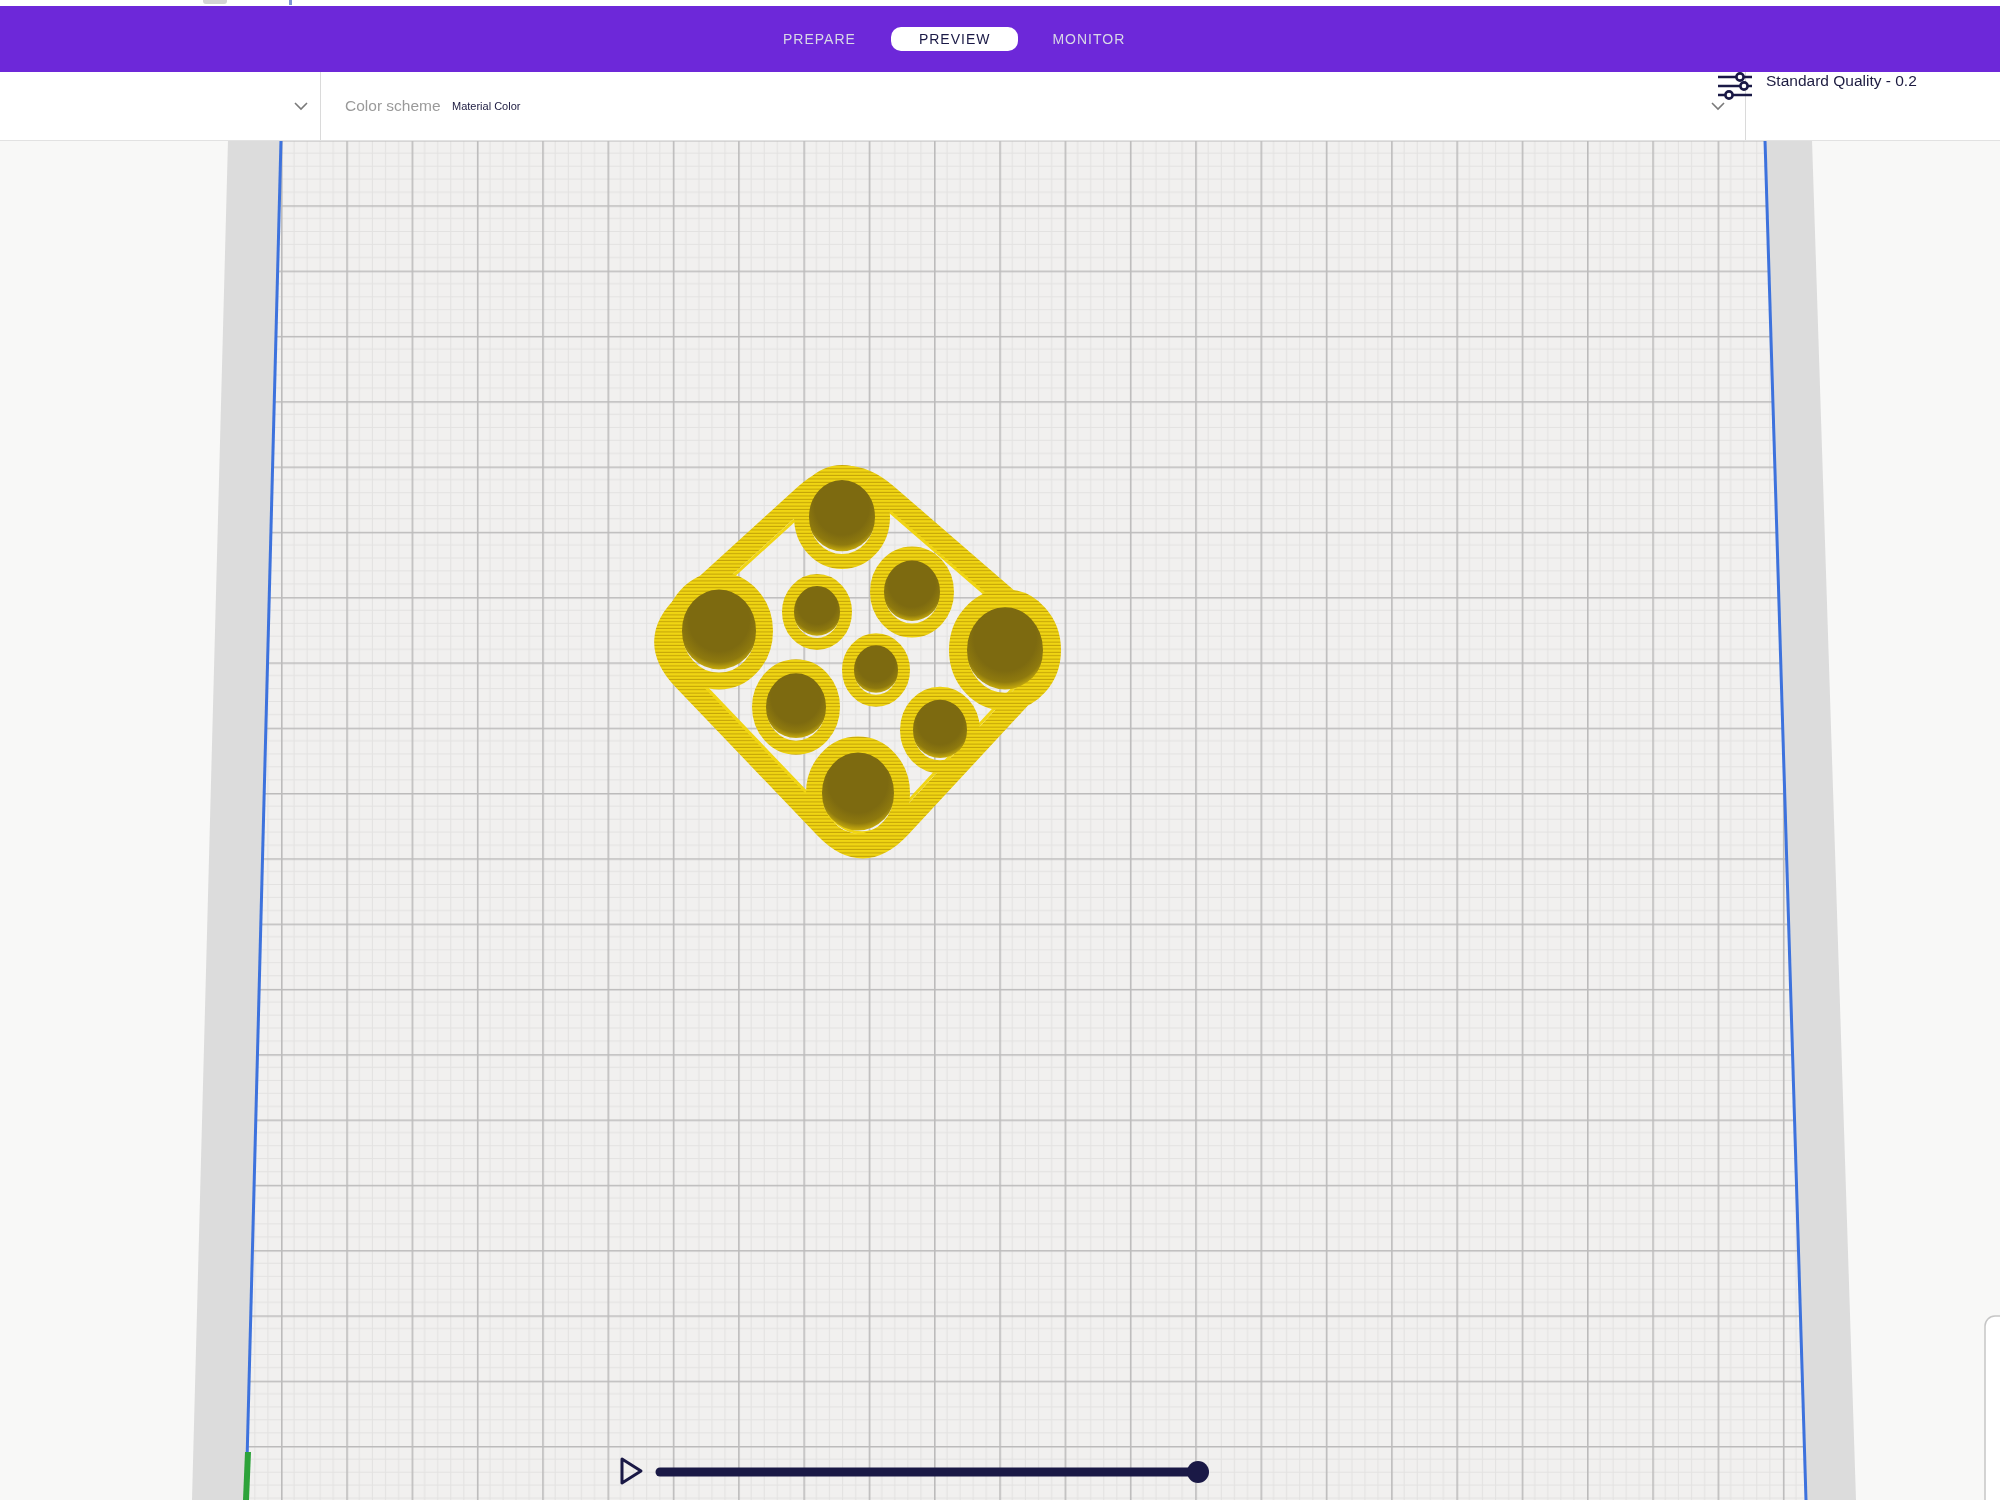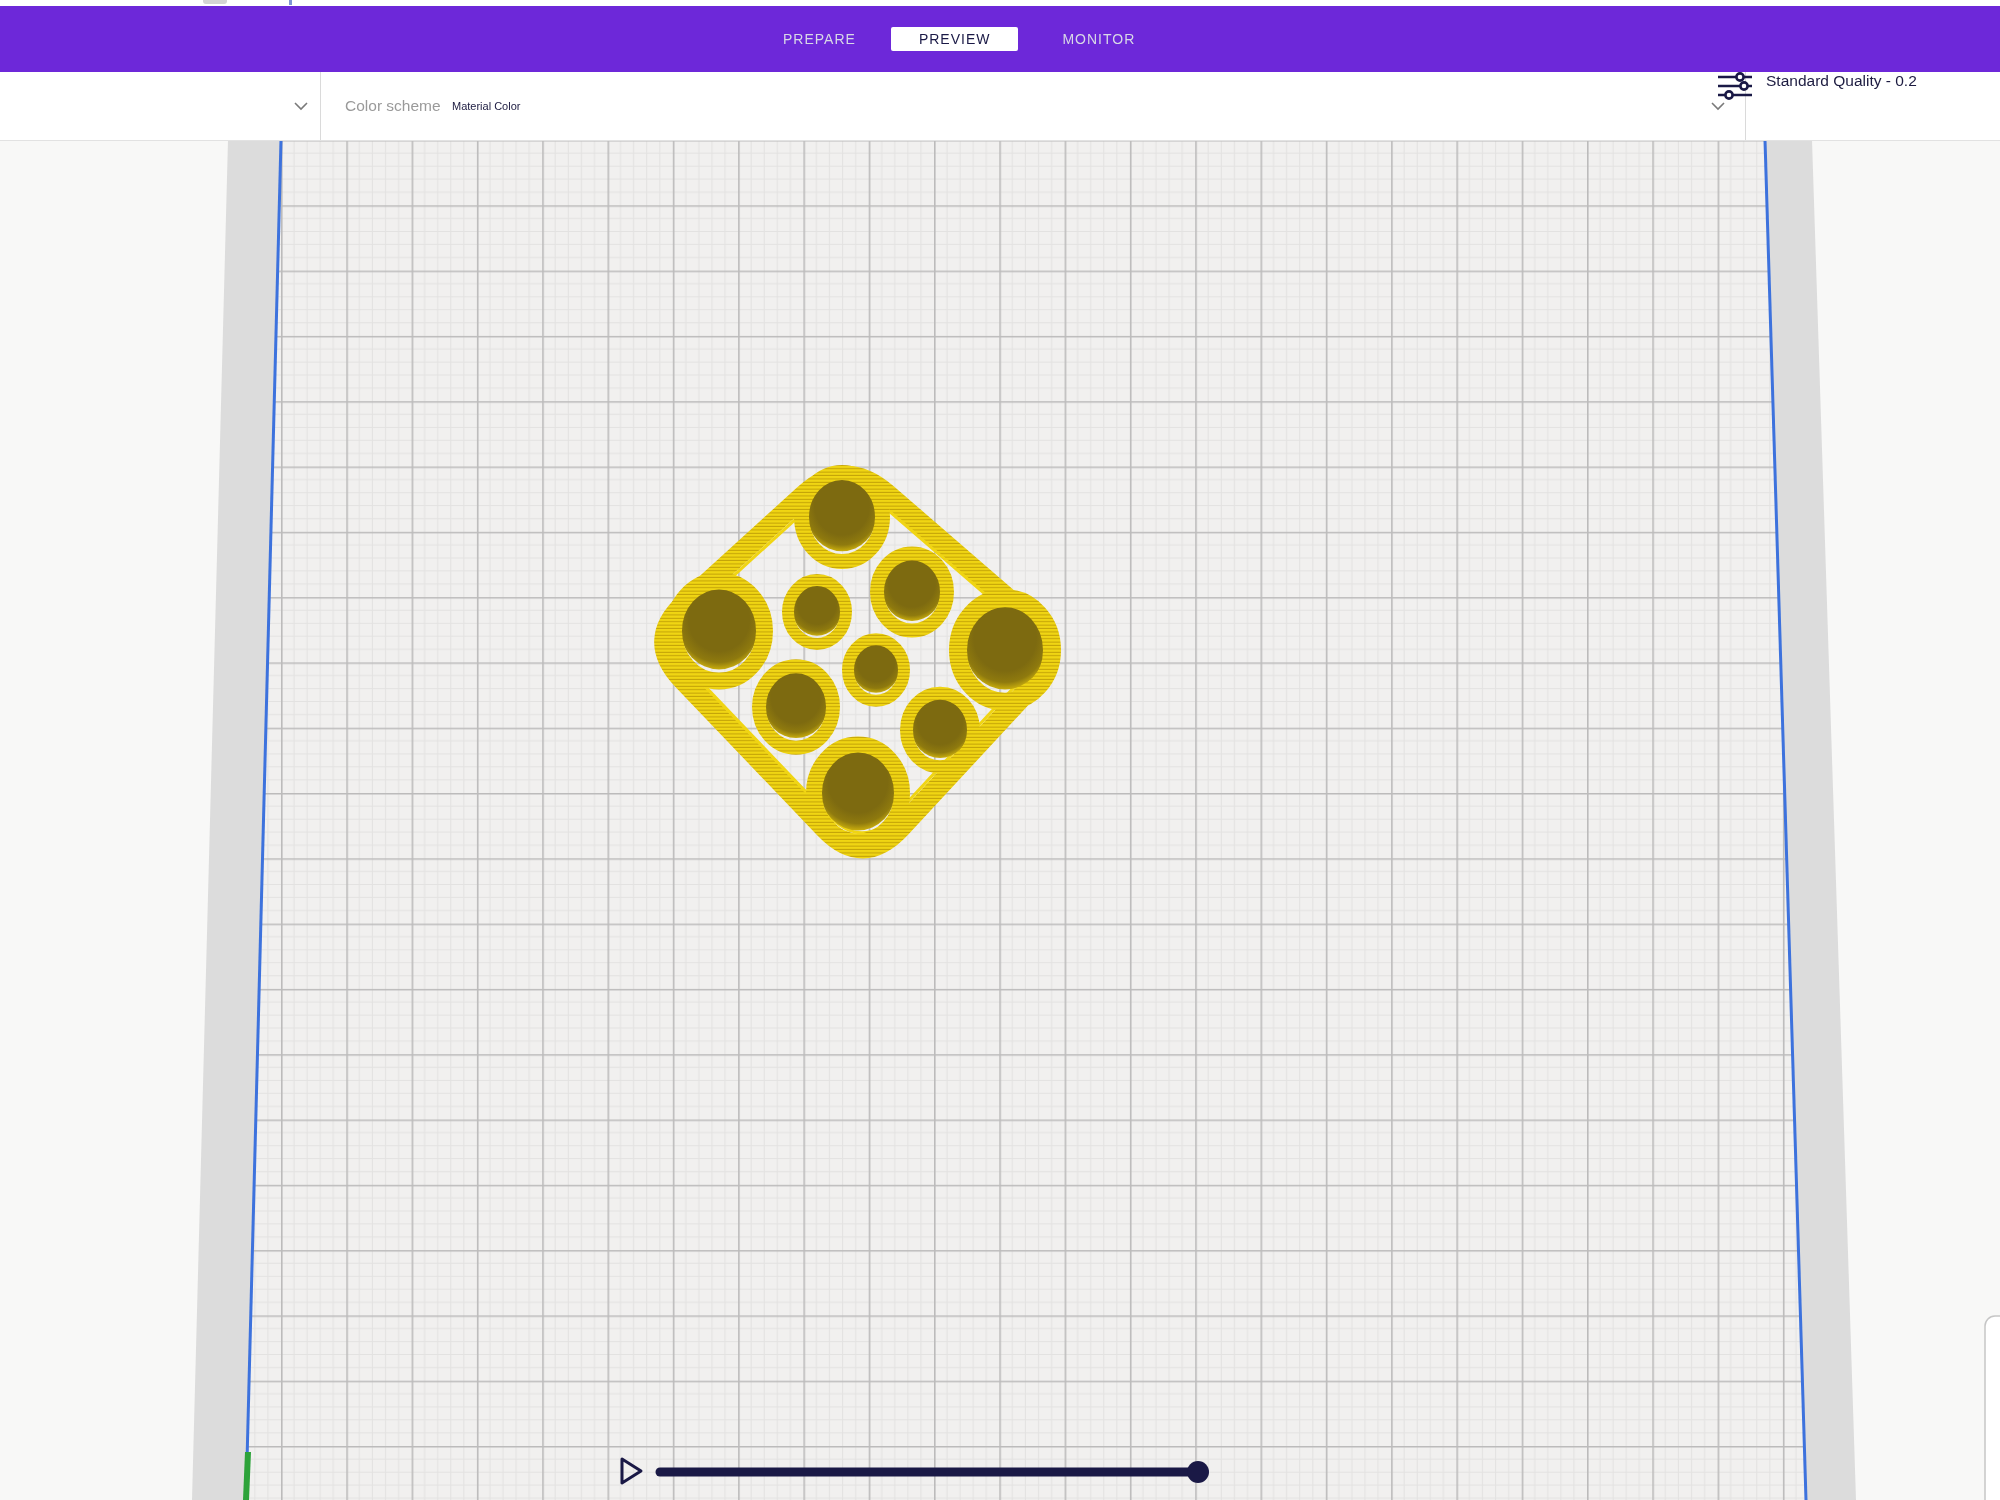--- a/index.html
+++ b/index.html
@@ -9,22 +9,22 @@
   
   .titlestrip{position:absolute;left:0;top:0;width:2000px;height:6px;background:#ffffff;z-index:5;}
   .titlestrip .frag1{position:absolute;left:203px;top:0;width:24px;height:4px;background:#d4d4d4;border-radius:0 0 3px 3px;}
   .titlestrip .frag2{position:absolute;left:289px;top:0;width:3px;height:5px;background:#7f94d6;}
 
   
   .navbar{position:absolute;left:0;top:6px;width:2000px;height:66px;background:#6d28d9;z-index:4;}
   .tabs{position:absolute;left:783px;top:0;height:66px;display:flex;align-items:center;}
   .tab{font-size:14px;letter-spacing:1px;color:#d8d8e6;cursor:default;white-space:nowrap;}
   .tab.prepare{margin-right:35px;}
-  .tab.monitor{margin-left:44px;}
-  .tab.active{background:#ffffff;color:#1a1946;padding:4px 28px;border-radius:2px;font-weight:500;}
+  .tab.monitor{margin-left:34px;}
+  .tab.active{background:#ffffff;color:#1a1946;padding:4px 28px;border-radius:10px;font-weight:500;}
 
   
   .toolbar{position:absolute;left:0;top:72px;width:2000px;height:68px;background:#ffffff;
            border-bottom:1px solid #e2e2e2;z-index:4;}
   .tb-divider{position:absolute;top:0;width:1px;height:68px;background:#dadada;}
   .chev{position:absolute;width:16px;height:10px;}
   .chev svg{display:block;}
   .cs-label{position:absolute;left:345px;top:0;height:68px;display:flex;align-items:center;
             font-size:15.5px;color:#9a9a9a;}
   .cs-value{position:absolute;left:452px;top:0;height:68px;display:flex;align-items:center;

